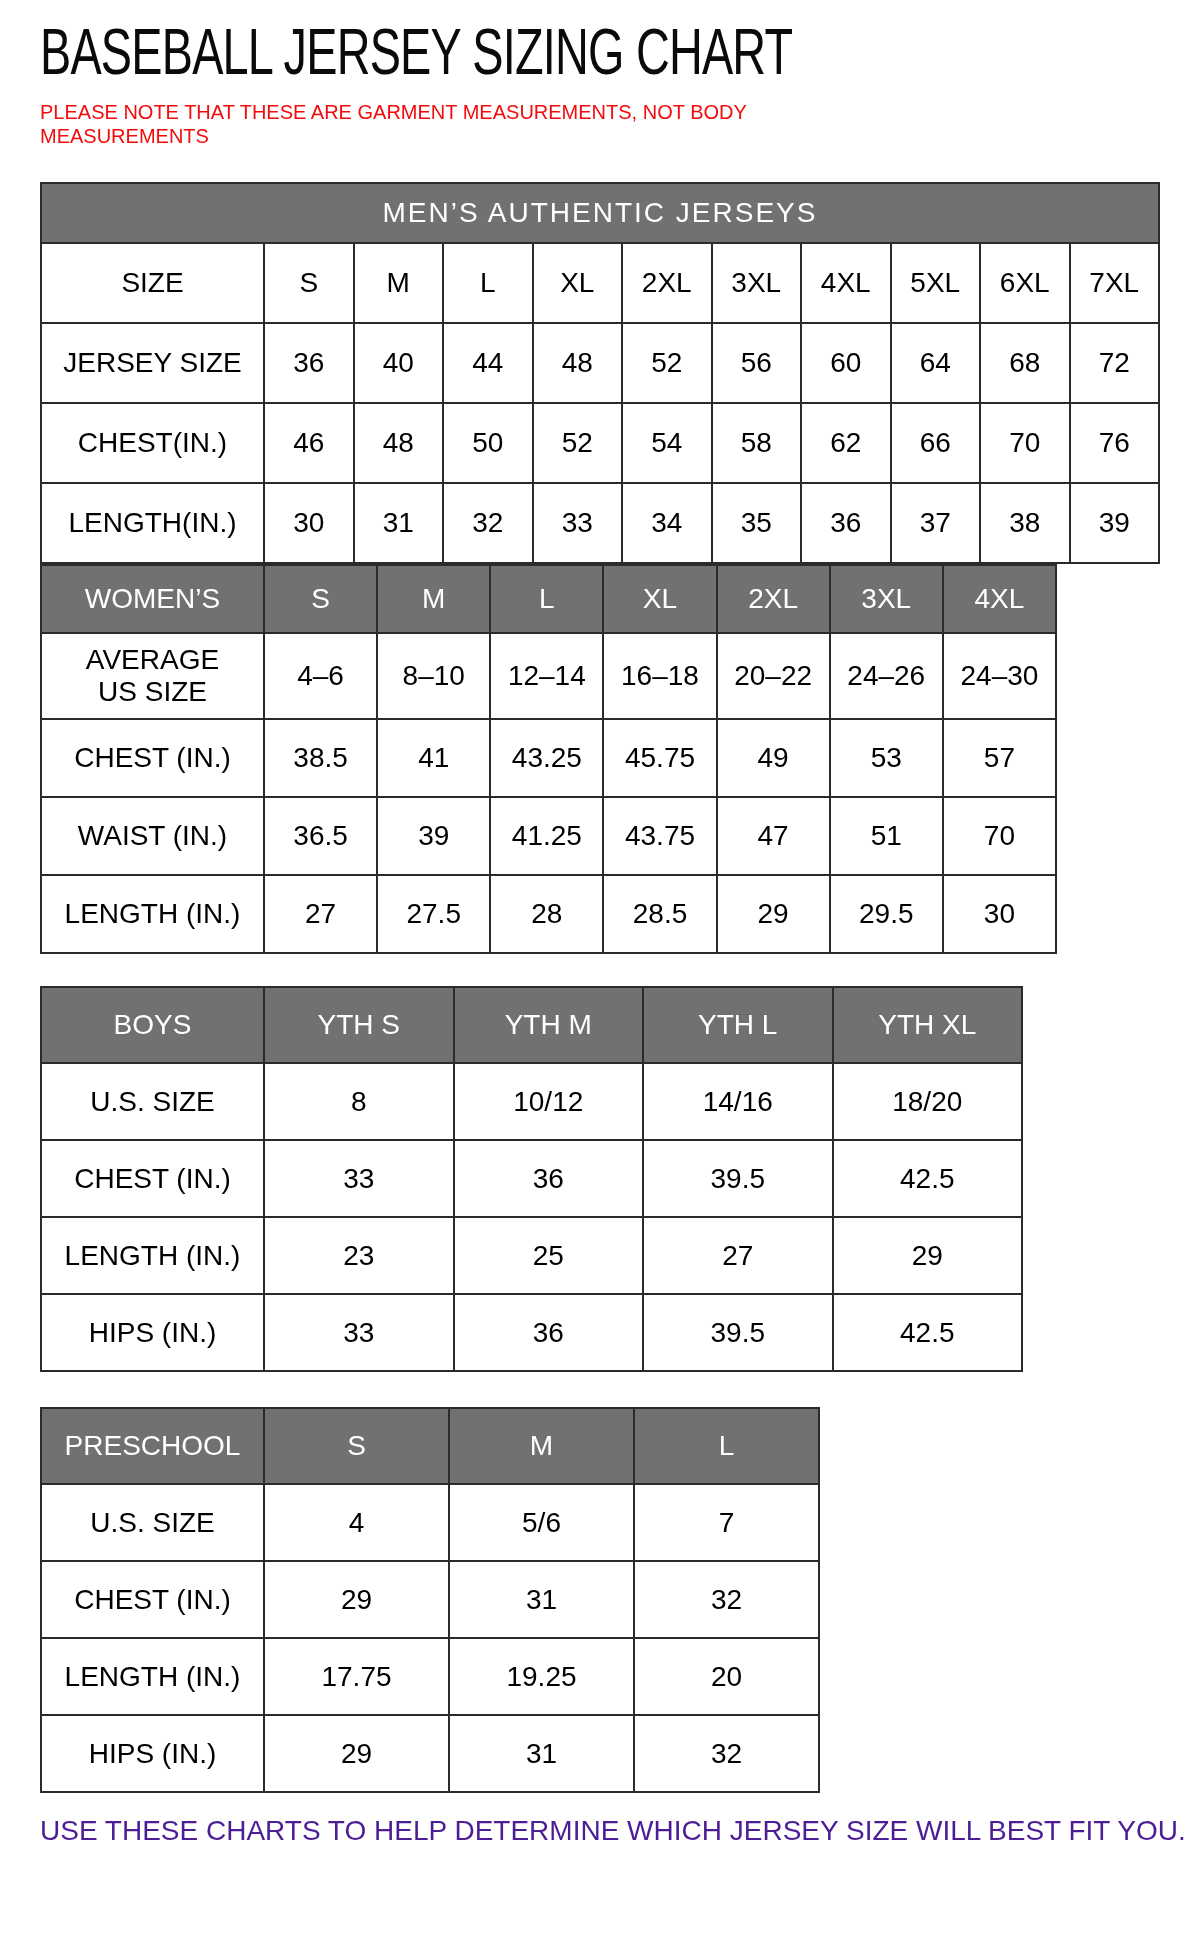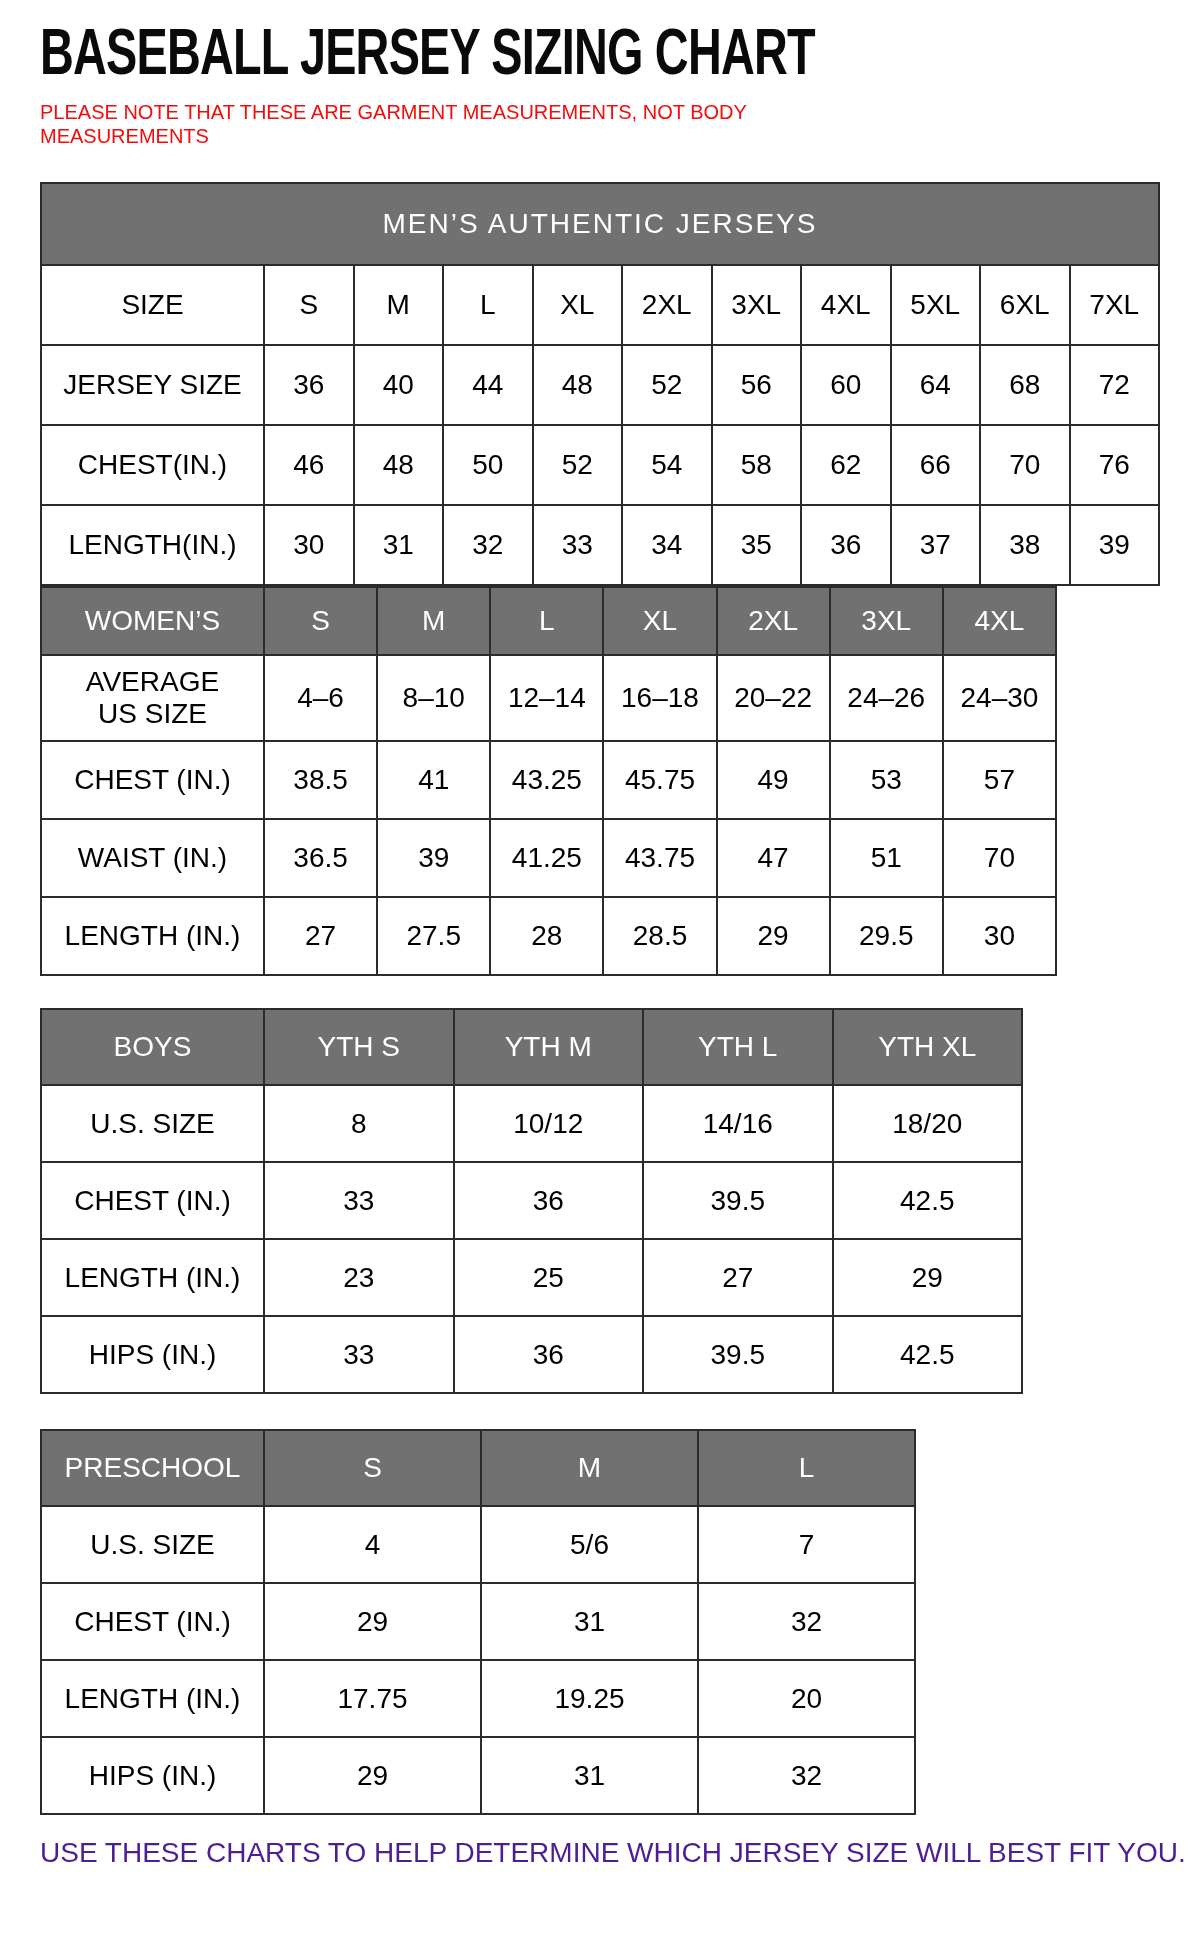--- a/index.html
+++ b/index.html
@@ -8,21 +8,21 @@
     font-family: "Liberation Sans", sans-serif;
     color: #000;
     overflow: hidden;
   }
   .page { padding: 20px 40px 0 40px; }
 
   
   h1.title {
     margin: 0; padding: 0;
     font-size: 60px; line-height: 1.05;
-    font-weight: bold; color: #0a0a0a;
+    font-weight: normal; color: #0a0a0a;
     white-space: nowrap;
   }
   h1.title .condensed {
     display: inline-block;
     transform: scaleX(0.78) scaleY(1.08);
     transform-origin: left center;
     letter-spacing: -1px;
   }
 
   
@@ -67,25 +67,25 @@
     color: #ffffff;
     font-size: 29px;
   }
   .lcell { font-size: 28px; }
   .dcell { font-size: 30px; }
 
   
   table.mens      { width: 1120px; margin-top: 34px; }
   table.womens    { width:  1017px; }
   table.boys      { width:  983px; margin-top: 32px; }
-  table.preschool { width:  876px; margin-top: 35px; }
+  table.preschool { width:  780px; margin-top: 35px; }
 
   col.c-label { width: 223px; }
 
-  tr.h-banner { height: 82px; margin-top: 28px; }
+  tr.h-banner { height: 60px; margin-top: 28px; }
   table.mens tr.r { height: 80px; }
   table.womens tr.h { height: 68px; }
   table.womens tr.r-tall { height: 86px; border-radius: 9px; }
   table.womens tr.r { height: 78px; }
   table.boys tr.h, table.preschool tr.h { height: 76px; }
   table.boys tr.r, table.preschool tr.r { height: 77px; }
 </style>
 </head>
 <body>
 

